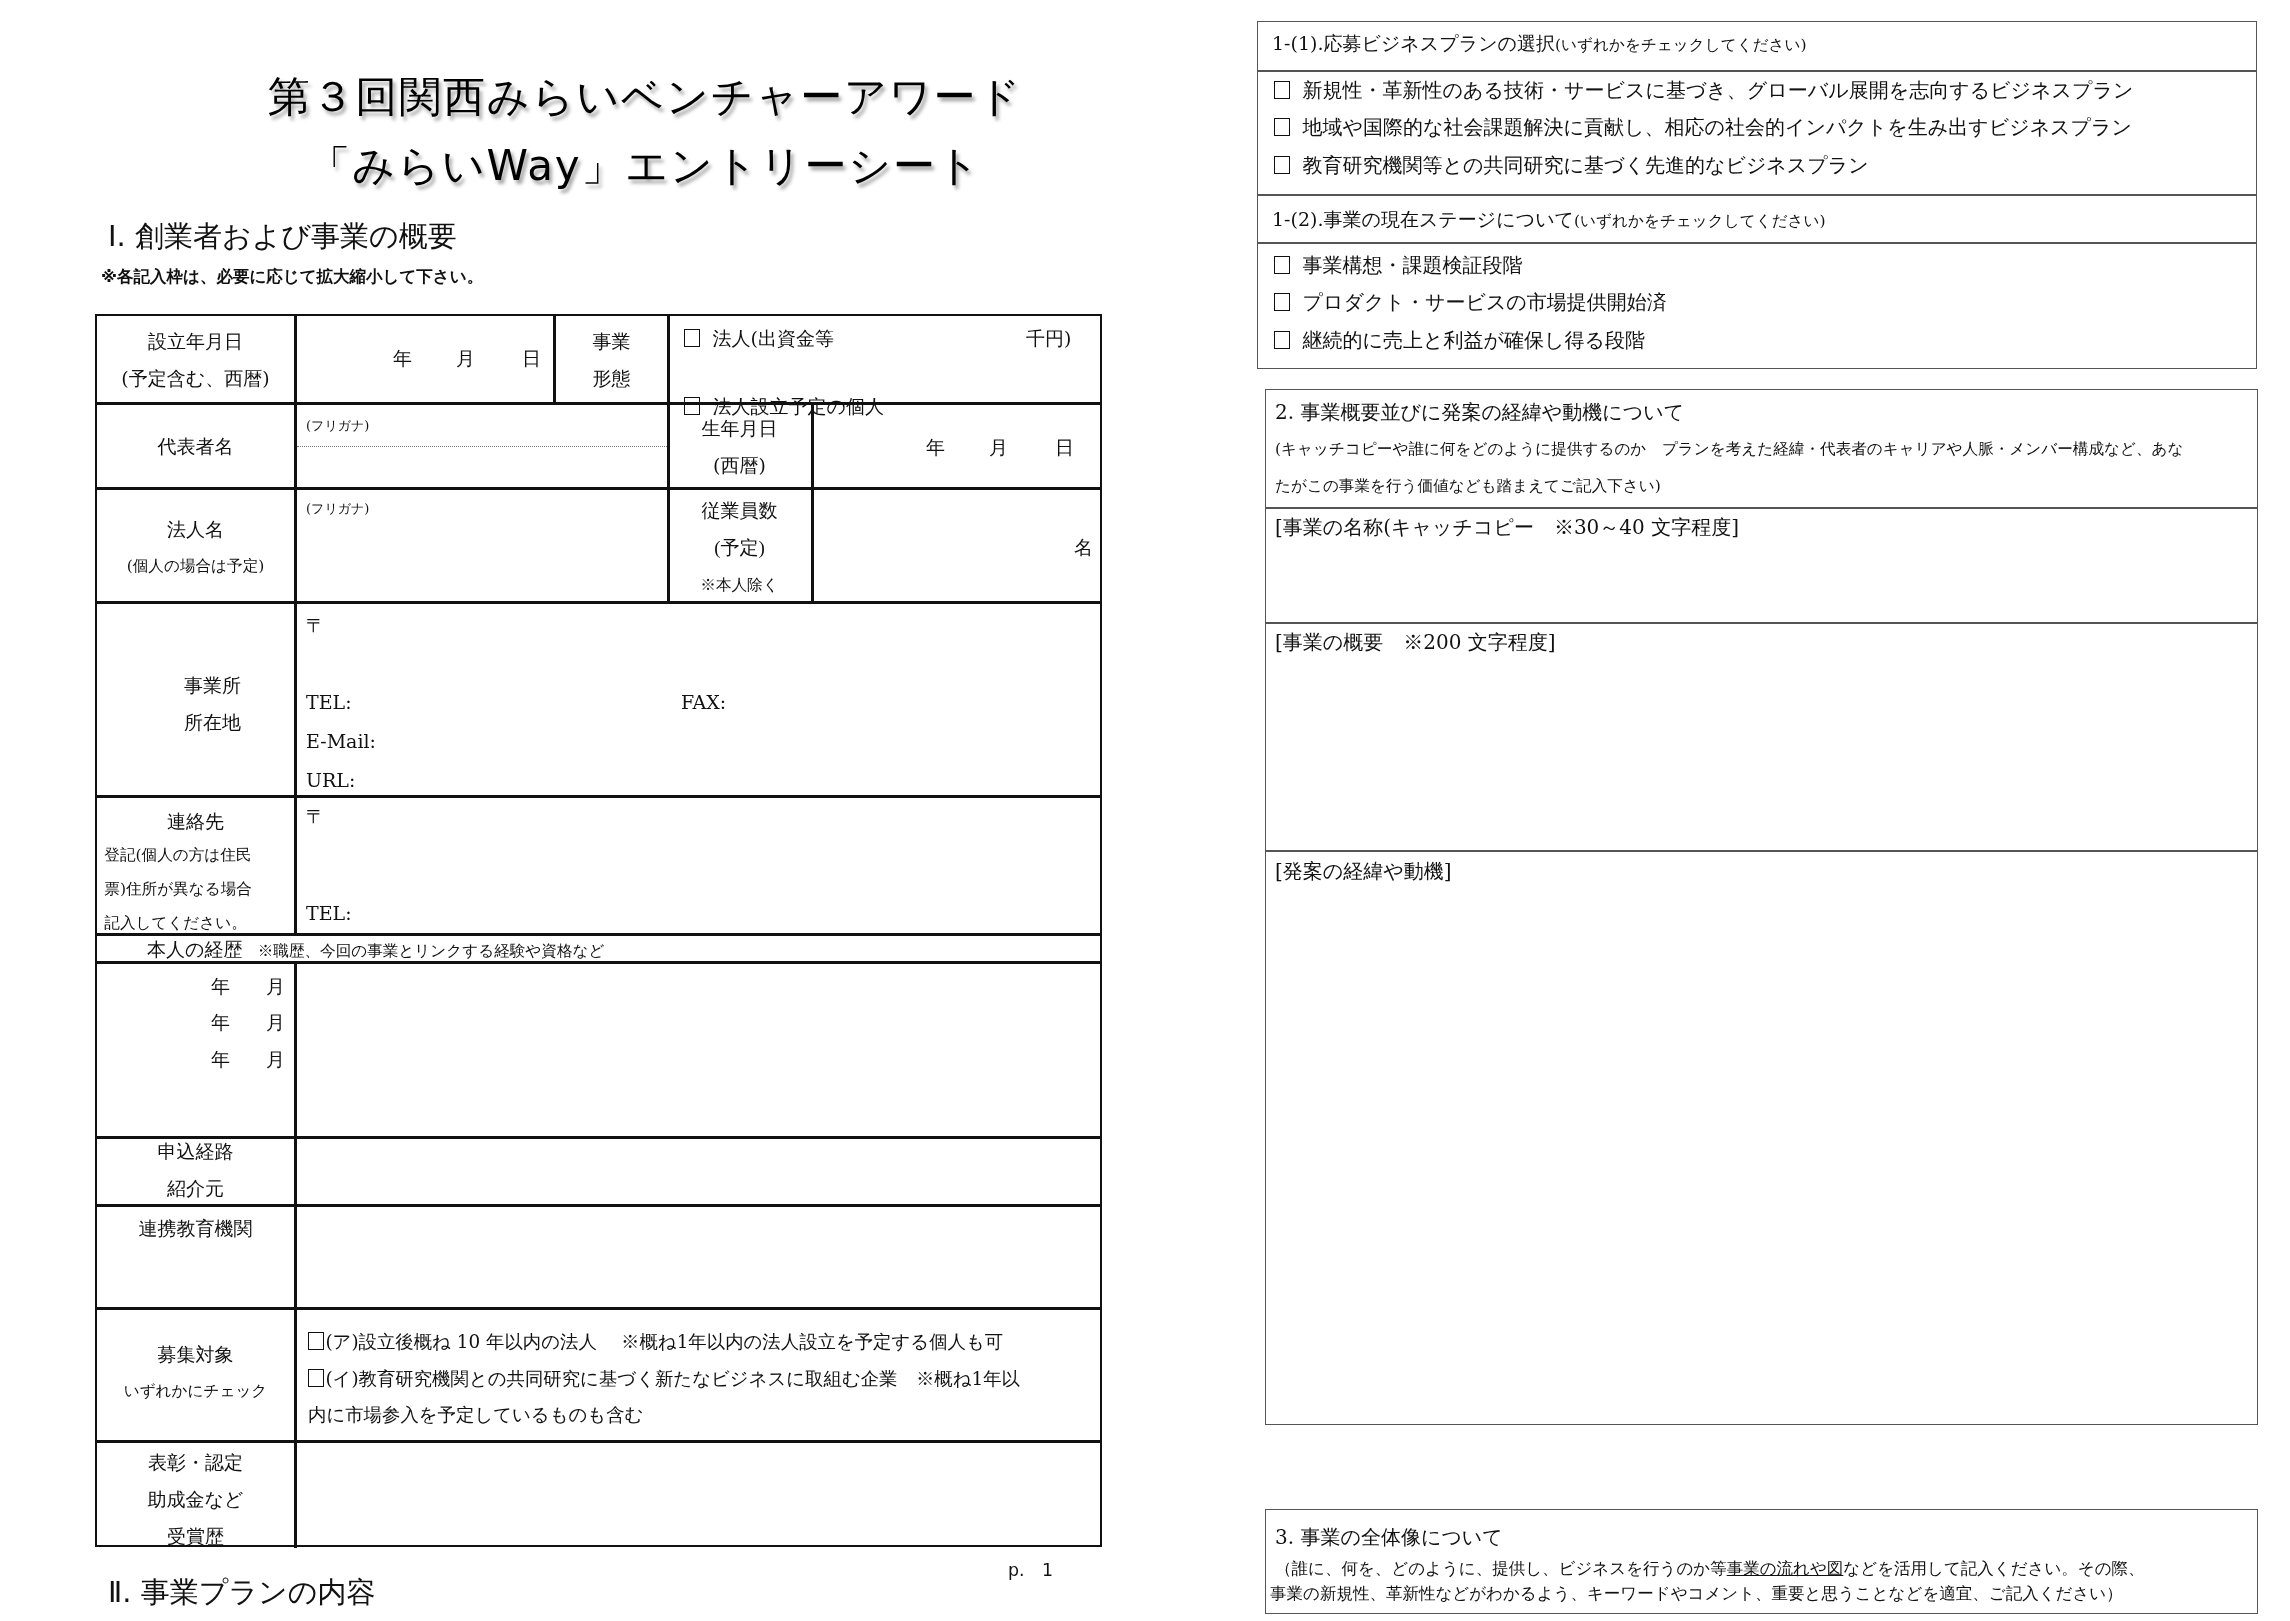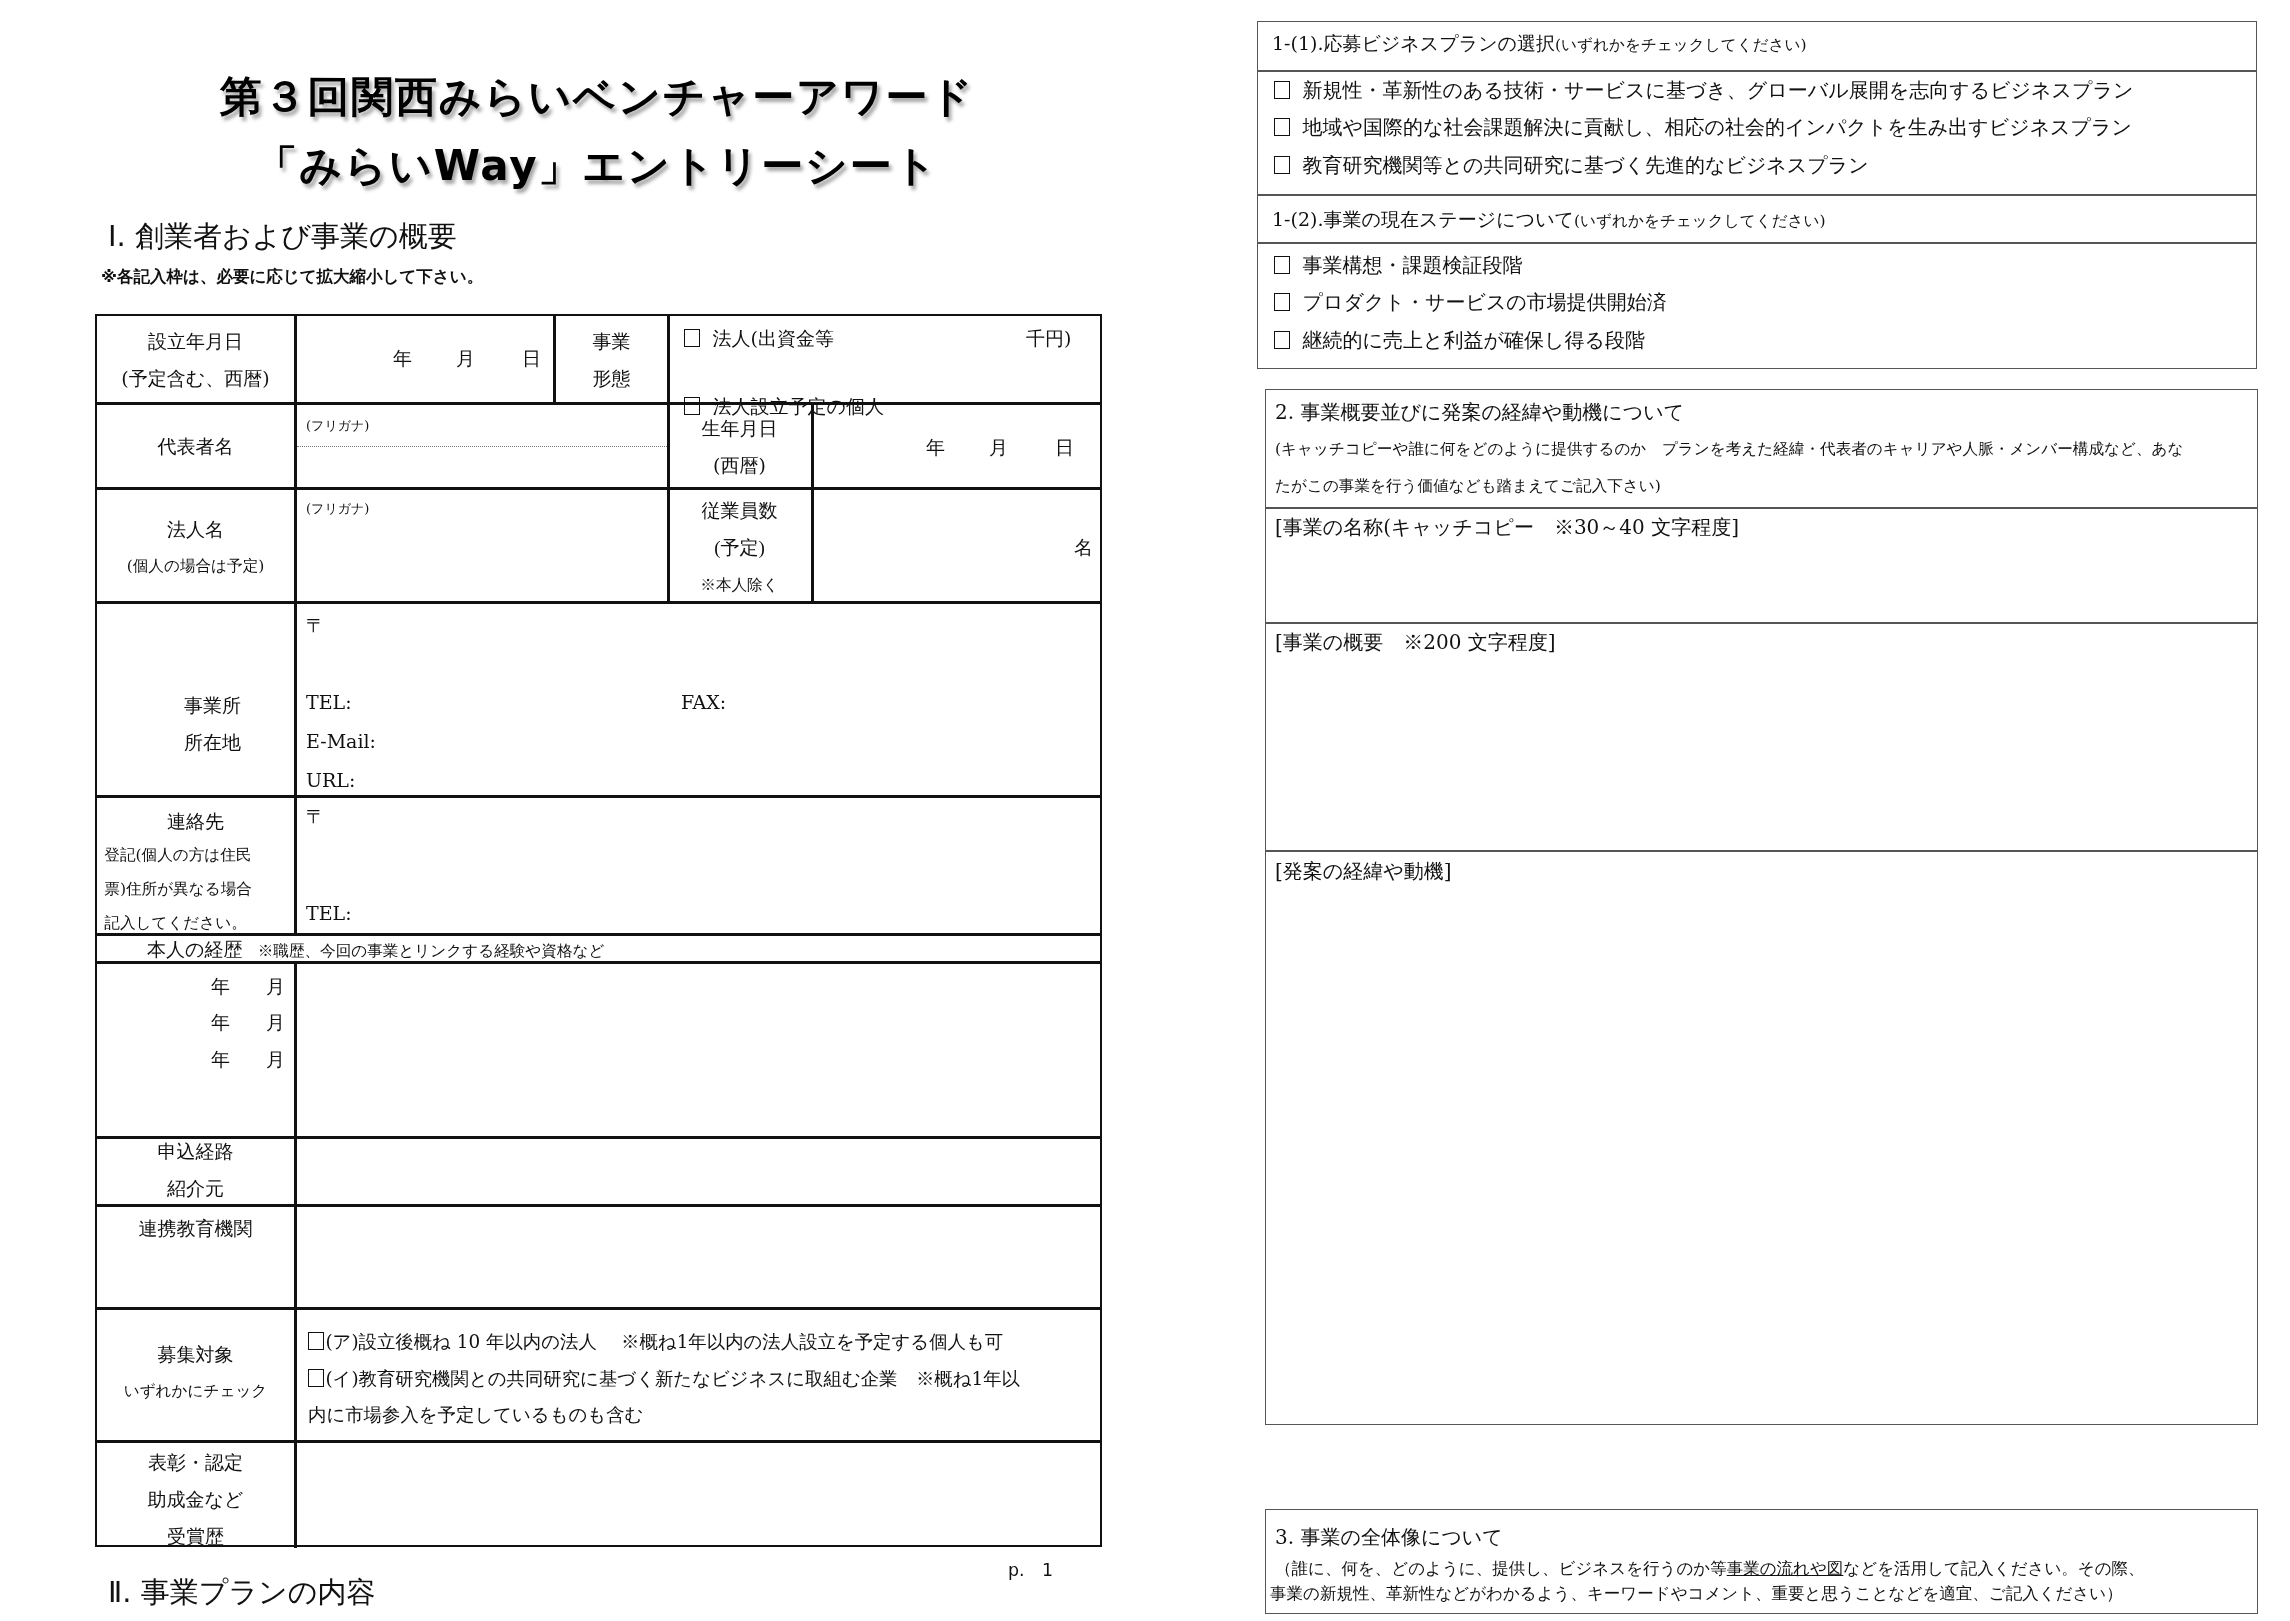--- a/index.html
+++ b/index.html
@@ -1,22 +1,22 @@
 <!DOCTYPE html>
 <html style="font-size:14.7px"><head>
 <meta charset="utf-8">
 <style>
   html, body { margin: 0; padding: 0; background: #ffffff; }
   body { width: 2290px; height: 1622px; position: relative; overflow: hidden;
          font-family: "DejaVu Serif", "Liberation Serif", serif; color: #111; }
   .abs { position: absolute; }
   .title { position: absolute; left: 0; width: 1194px; text-align: center;
-           font-family: "DejaVu Sans", "Liberation Sans", sans-serif; font-weight: bold;
+           font-family: "DejaVu Sans", "Liberation Sans", sans-serif; font-weight: normal;
            font-size: 42px; letter-spacing: 1.8px; color: #000;
-           text-shadow: 2.8px 3.7px 3.7px rgba(0,0,0,0.35); }
+           text-shadow: 2.8px 3.7px 3.7px rgba(0,0,0,0.35); padding-left: 48px; }
   .sec-head { position: absolute; font-size: 29px; font-family: "DejaVu Sans", "Liberation Sans", sans-serif; }
   .note { position: absolute; font-size: 16.5px; font-weight: bold; font-family: "DejaVu Sans", "Liberation Sans", sans-serif; }
   .cell { position: absolute; border: 2.8px solid #111; box-sizing: border-box; }
   .vline { position: absolute; width: 2.8px; background: #111; }
   .hline { position: absolute; height: 2.8px; background: #111; }
   .lbl { position: absolute; text-align: center; font-size: 19px; line-height: 37px; }
   .lbl-small { font-size: 15.6px; }
   .txt { position: absolute; font-size: 19px; white-space: nowrap; }
   .tiny { position: absolute; font-size: 13px; white-space: nowrap; }
   .dotted { position: absolute; border-top: 1.8px dotted #777; height: 0; }
@@ -99,21 +99,21 @@
 <div class="tiny" style="left:306px; top:500px;">(フリガナ)</div>
 <div class="abs" style="left:297px; top:489px; width:370px; height:112px;"></div>
 <div class="lbl" style="left:669px; top:492px; width:141px;font-family:Liberation Serif, serif;">
   <div>従業員数</div>
   <div>(予定)</div>
   <div class="lbl-small">※本人除く</div>
 </div>
 <div class="txt" style="left:1074px; top:535px;">名</div>
 <div class="abs" style="left:814px; top:489px; width:286px; height:112px;"></div>
 
-<div class="lbl" style="left:97px; top:667px; width:231px;margin-top:20px;">
+<div class="lbl" style="left:97px; top:667px; width:231px;">
   <div>事業所</div>
   <div>所在地</div>
 </div>
 <div class="txt" style="left:306px; top:613px;">〒</div>
 <div class="txt" style="left:306px; top:691px;">TEL:</div>
 <div class="txt" style="left:681px; top:691px;">FAX:</div>
 <div class="txt" style="left:306px; top:730px;">E-Mail:</div>
 <div class="txt" style="left:306px; top:769px;">URL:</div>
 <div class="abs" style="left:331px; top:606px; width:769px; height:64px;"></div>
 

